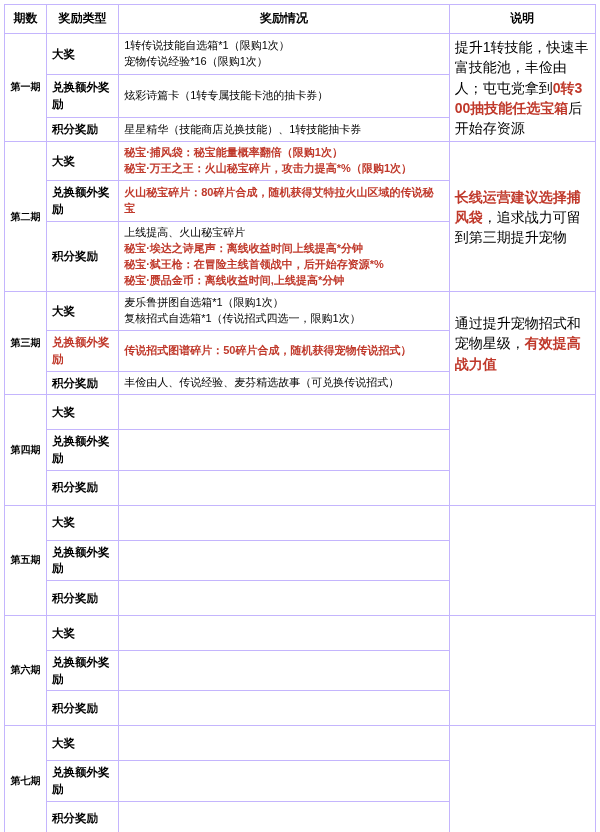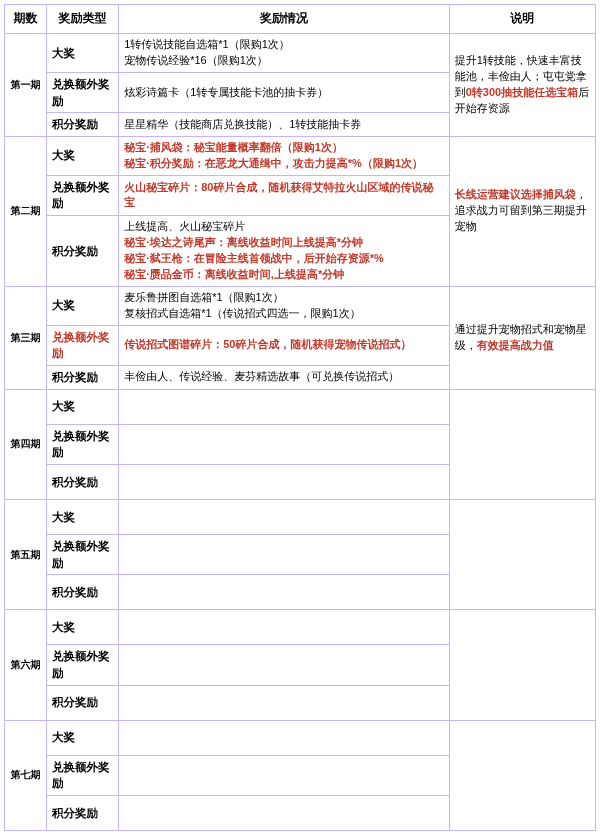--- a/index.html
+++ b/index.html
@@ -54,21 +54,21 @@
     text-align: left;
     font-weight: bold;
     font-size: 11.5px;
   }
   .detail-cell {
     font-size: 11px;
     text-align: left;
     margin-top: 18px;
   }
   .note-cell {
-    font-size: 11px;
+    font-size: 14px;
     text-align: left;
     vertical-align: middle;
   }
   .red { color: #c0392b; font-weight: bold; }
   .line { display: block; }
   .empty-row td { height: 28px; }
 </style>
 </head>
 <body>
 
@@ -107,21 +107,21 @@
   <tr>
     <td class="type-cell">积分奖励</td>
     <td class="detail-cell">星星精华（技能商店兑换技能）、1转技能抽卡券</td>
   </tr>
 
   <tr>
     <td class="period-cell" rowspan="3">第二期</td>
     <td class="type-cell">大奖</td>
     <td class="detail-cell">
       <span class="line"><span class="red">秘宝·捕风袋：秘宝能量概率翻倍（限购1次）</span></span>
-      <span class="line"><span class="red">秘宝·积分奖励：在恶龙大通缉中，攻击力提高*%（限购1次）</span></span>
+      <span class="line"><span class="red">秘宝·万王之王：火山秘宝碎片，攻击力提高*%（限购1次）</span></span>
     </td>
     <td class="note-cell" rowspan="3">
       <span class="red">长线运营建议选择捕风袋</span><span>，追求战力可留到第三期提升宠物</span>
     </td>
   </tr>
   <tr>
     <td class="type-cell">兑换额外奖励</td>
     <td class="detail-cell"><span class="red">火山秘宝碎片：80碎片合成，随机获得艾特拉火山区域的传说秘宝</span></td>
   </tr>
   <tr>

